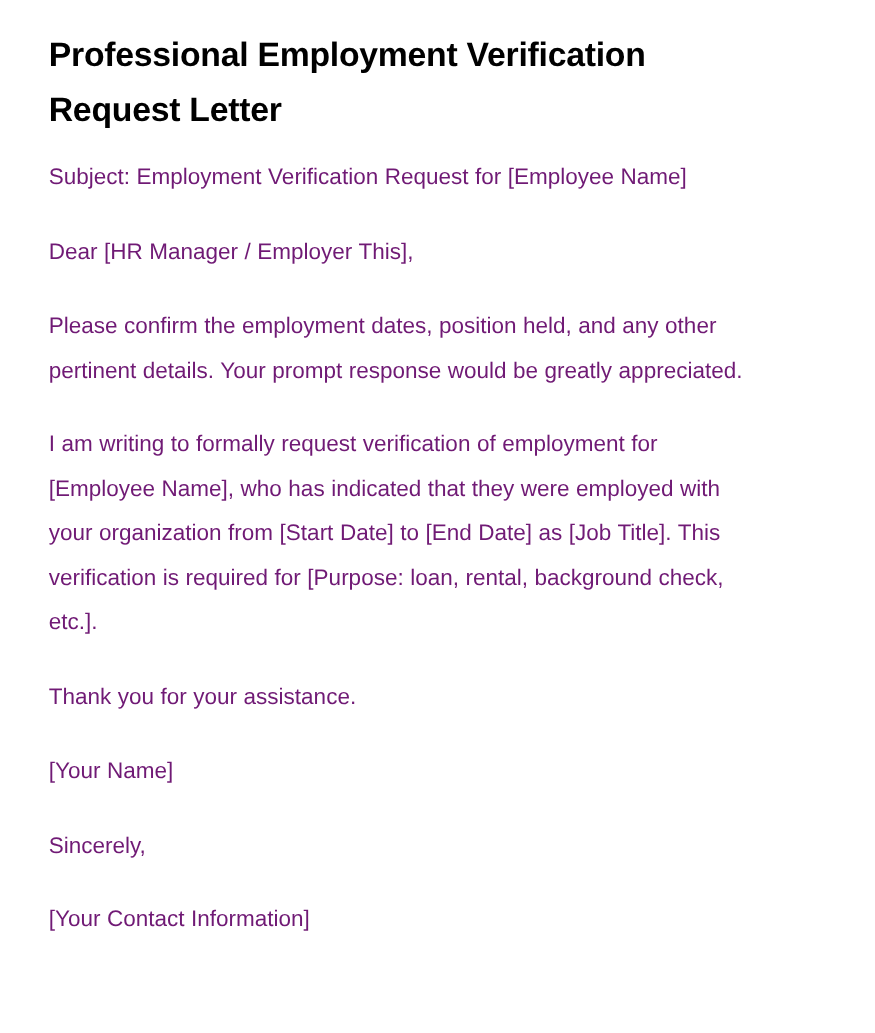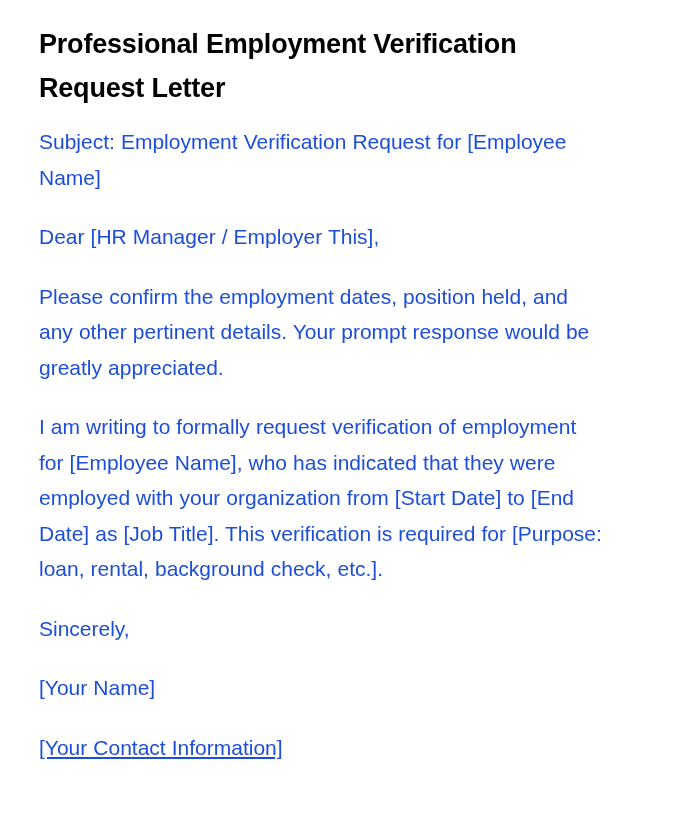--- a/index.html
+++ b/index.html
@@ -29,51 +29,51 @@
     font-family: "Liberation Sans", "DejaVu Sans", sans-serif;
     font-size: 27px;
     line-height: 44px;
     font-weight: 700;
     color: #000000;
     letter-spacing: -0.2px;
     margin: 0 0 14px 0;
     max-width: 575px;
   }
   .body-block {
-    font-size: 21px;
+    font-size: 18px;
     line-height: 35.5px;
     font-weight: 400;
-    color: #1d4ed8;
+    color: #701a75;
     margin: 0 0 24px 0;
     max-width: 566px;
     letter-spacing: 0px;
     word-spacing: 0.2px;
   }
   .body-block:last-child {
     margin-bottom: 0;
-    text-decoration: underline;
   }
 </style>
 </head>
 <body>
 
 <div class="page">
   <article class="article">
 
     <h1 class="doc-title">Professional Employment Verification Request Letter</h1>
 
     <p class="body-block">Subject: Employment Verification Request for [Employee Name]</p>
 
     <p class="body-block">Dear [HR Manager / Employer This],</p>
 
     <p class="body-block">Please confirm the employment dates, position held, and any other pertinent details. Your prompt response would be greatly appreciated.</p>
 
     <p class="body-block">I am writing to formally request verification of employment for [Employee Name], who has indicated that they were employed with your organization from [Start Date] to [End Date] as [Job Title]. This verification is required for [Purpose: loan, rental, background check, etc.].</p>
 
+    <p class="body-block">Thank you for your assistance.</p>
+
+    <p class="body-block">[Your Name]</p>
 
     <p class="body-block">Sincerely,</p>
-
-    <p class="body-block">[Your Name]</p>
 
     <p class="body-block">[Your Contact Information]</p>
 
   </article>
 </div>
 
 </body></html>

